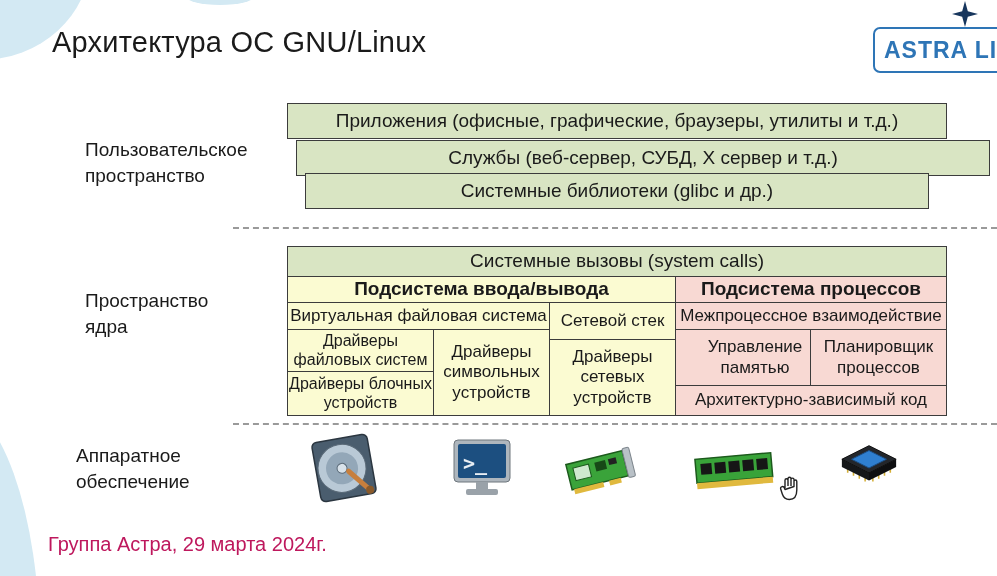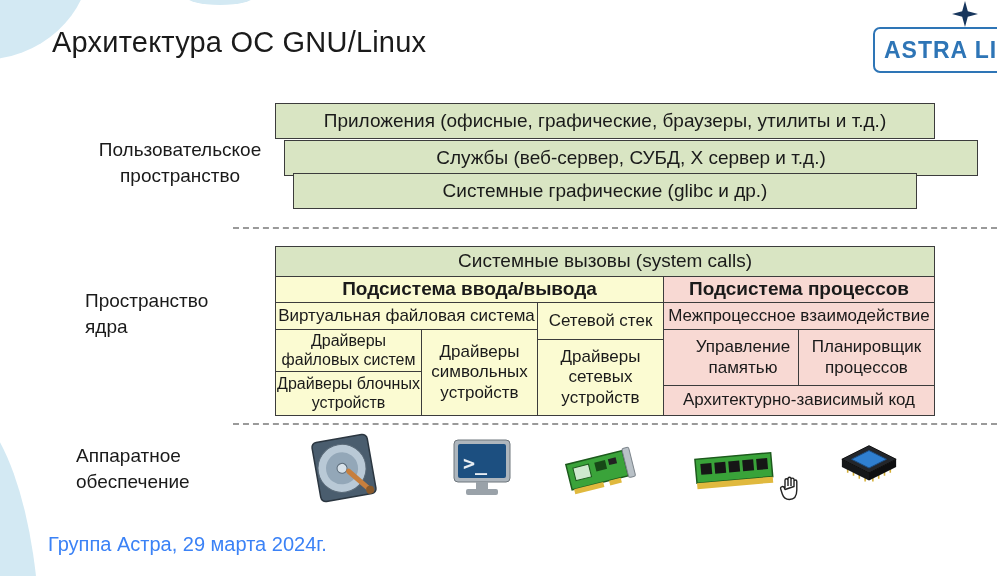--- a/index.html
+++ b/index.html
@@ -15,40 +15,40 @@
 
   .title { position:absolute; left:52px; top:26px; font-size:29px; font-weight:normal; letter-spacing:0.2px; }
 
   .logo { position:absolute; left:873px; top:27px; width:148px; height:46px;
           border:2px solid #2e75b6; border-radius:7px; background:#fff;
           display:flex; align-items:center; padding-left:9px; overflow:hidden; }
   .logo-text { font-size:23px; font-weight:bold; color:#2e75b6; letter-spacing:1px; white-space:nowrap; }
   .logo-star { position:absolute; left:952px; top:1px; width:26px; height:26px; }
 
   .side-label { position:absolute; font-size:19px; line-height:1.35; white-space:pre-line; }
-  .lbl-user   { left:85px; top:137px; width:190px;text-align:center; }
+  .lbl-user   { left:85px; top:137px; width:190px; }
   .lbl-kernel { left:85px; top:288px; width:170px; }
   .lbl-hw     { left:76px; top:443px; width:170px; }
 
   .cell { position:absolute; border:1px solid #3c3c3c; display:flex; align-items:center;
           justify-content:center; text-align:center; font-size:17px; line-height:1.18;
-          padding:1px 0; white-space:pre-line; }
+          padding:1px 0; white-space:pre-line;margin-left:12px; }
   .green  { background:#d9e5c3; }
   .yellow { background:#fbfbd2; }
   .pink   { background:#f8d9d3; }
   .fs19 { font-size:19px; }
   .bold { font-weight:bold; }
 
   .dash { position:absolute; left:233px; width:764px; border-top:2px dashed #9a9a9a; }
   .dash1 { top:227px; } .dash2 { top:423px; }
 
   .icon { position:absolute; }
   .cursor { position:absolute; left:778px; top:474px; width:26px; height:30px; }
 
-  .footer { position:absolute; left:48px; top:533px; font-size:20px; color:#3b82f6; }
+  .footer { position:absolute; left:48px; top:533px; font-size:20px; color:#be185d; }
 </style>
 </head>
 <body>
 
 <div class="slide">
 
   <div class="bg-blob blob-tl"></div>
   <div class="bg-blob blob-top-sliver"></div>
   <div class="bg-blob blob-bl"></div>
 
@@ -63,21 +63,21 @@
 
   <div class="side-label lbl-user">Пользовательское
 пространство</div>
   <div class="side-label lbl-kernel">Пространство
 ядра</div>
   <div class="side-label lbl-hw">Аппаратное
 обеспечение</div>
 
   <div class="cell green fs19" style="left:275px;top:103px;width:660px;height:36px;">Приложения (офисные, графические, браузеры, утилиты и т.д.)</div>
   <div class="cell green fs19" style="left:284px;top:140px;width:694px;height:36px;">Службы (веб-сервер, СУБД, X сервер и т.д.)</div>
-  <div class="cell green fs19" style="left:293px;top:173px;width:624px;height:36px;">Системные графические (glibc и др.)</div>
+  <div class="cell green fs19" style="left:293px;top:173px;width:624px;height:36px;">Системные библиотеки (glibc и др.)</div>
 
   <div class="dash dash1"></div>
   <div class="dash dash2"></div>
 
   <div class="cell green fs19" style="left:275px;top:246px;width:660px;height:31px;">Системные вызовы (system calls)</div>
 
   <div class="cell yellow fs19 bold" style="left:275px;top:276px;width:389px;height:27px;">Подсистема ввода/вывода</div>
   <div class="cell pink fs19 bold" style="left:663px;top:276px;width:272px;height:27px;">Подсистема процессов</div>
 
   <div class="cell yellow" style="left:275px;top:302px;width:263px;height:28px;text-align:right;">Виртуальная файловая система</div>

